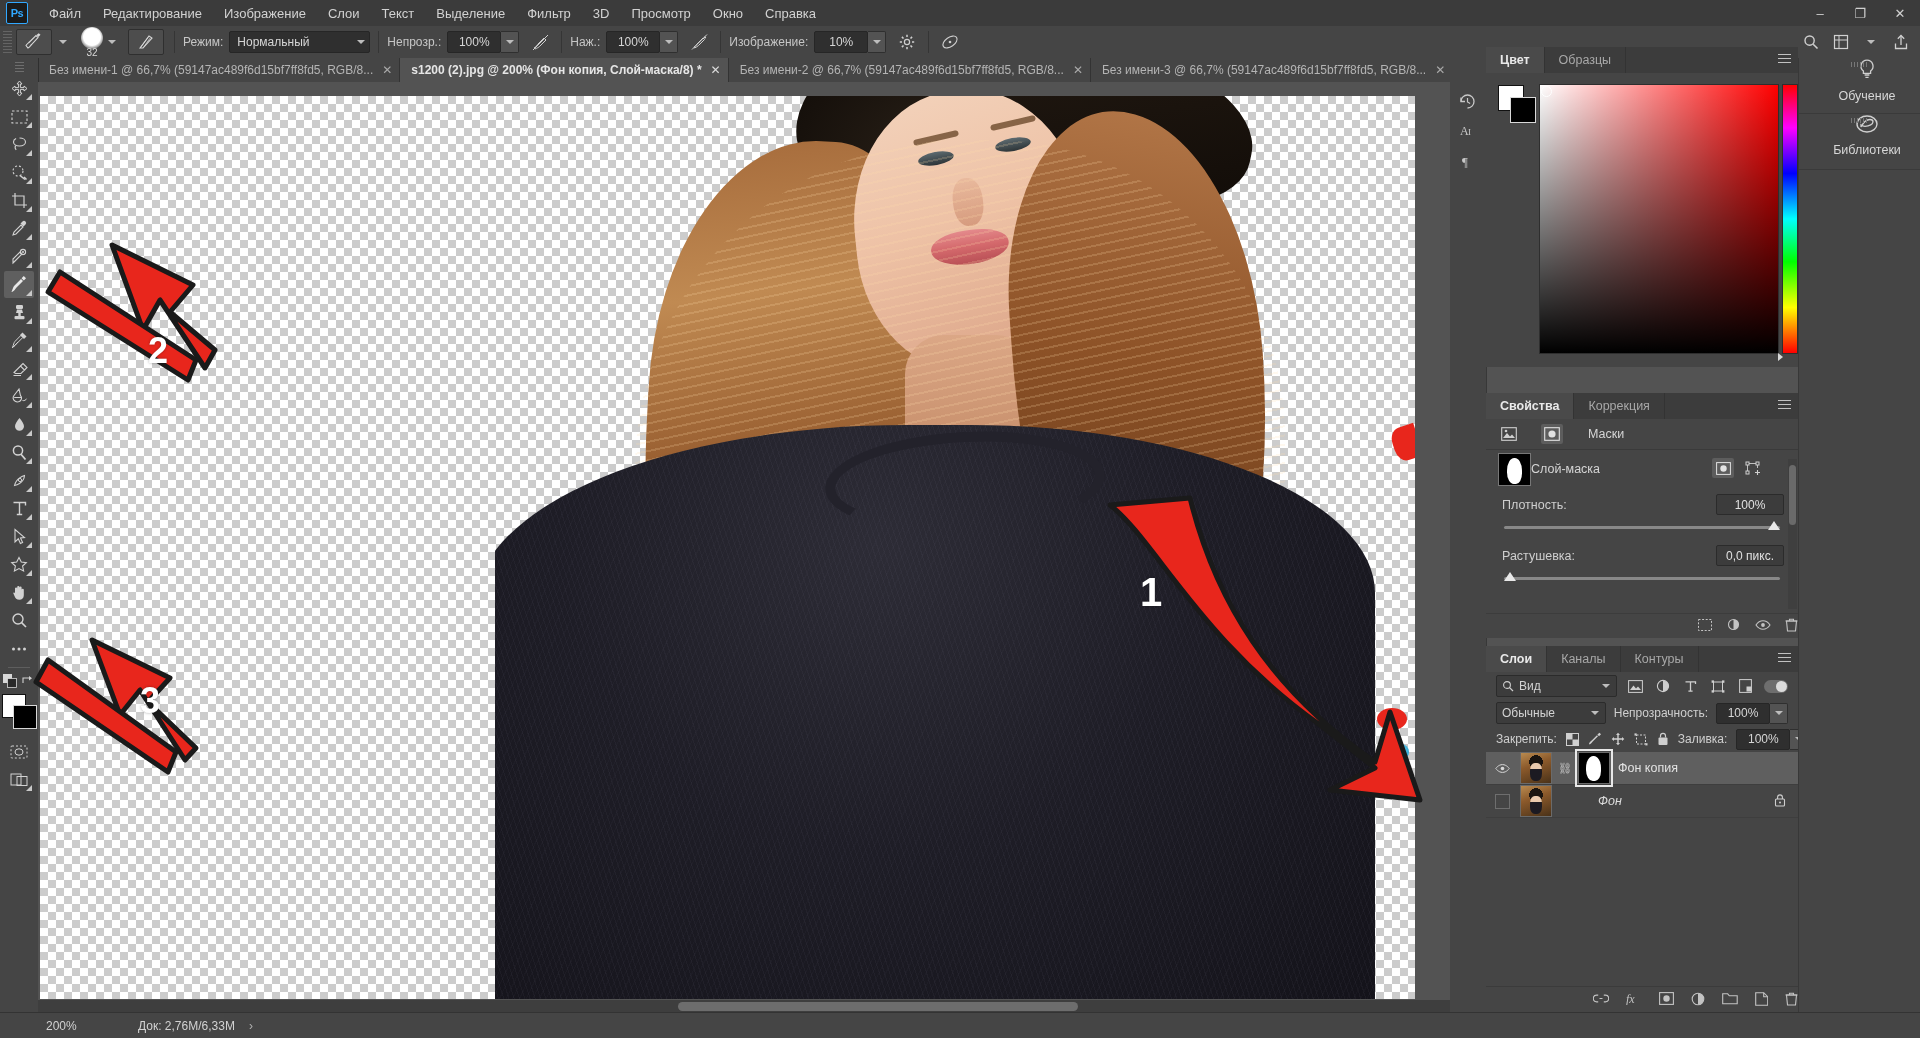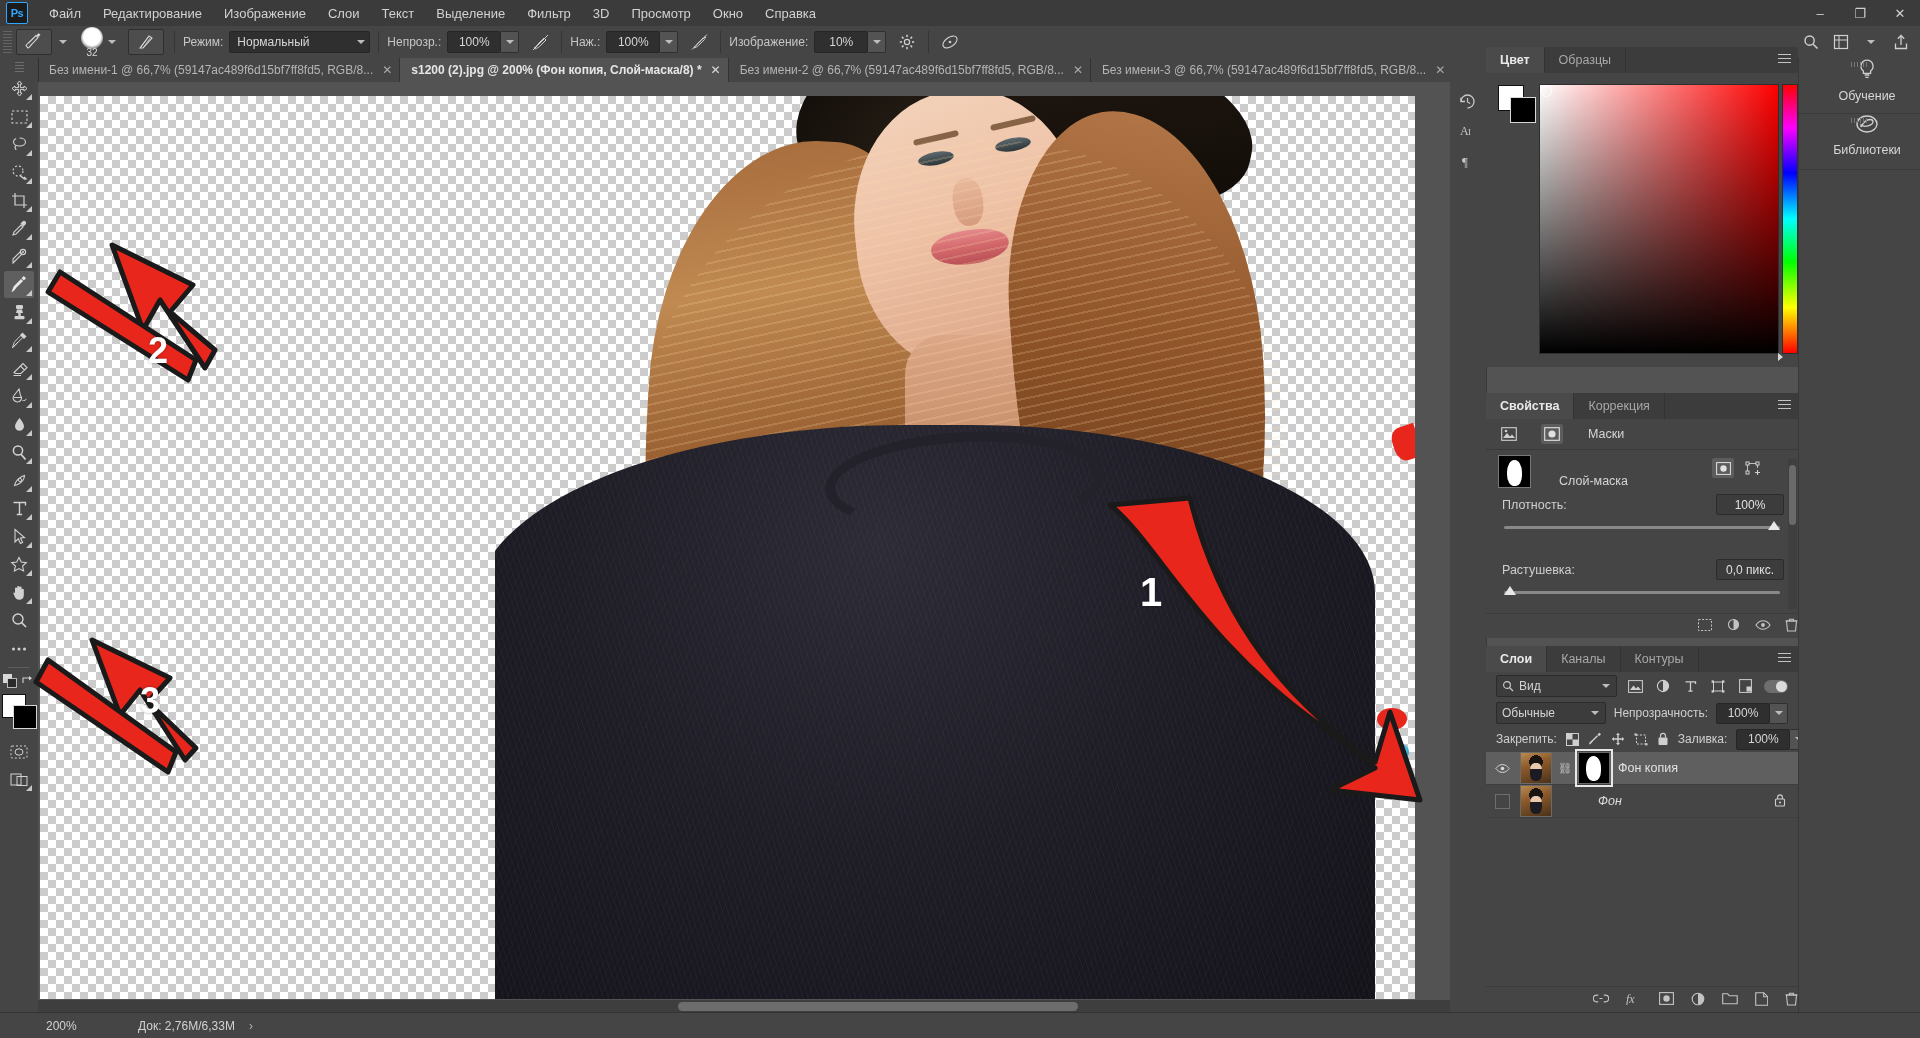--- a/index.html
+++ b/index.html
@@ -253,21 +253,21 @@
   .cp-cursor{position:absolute;left:55px;top:13px;width:9px;height:9px;border:1.5px solid #fff;border-radius:50%;}
 
   
   .proppanel{position:absolute;left:1486px;top:393px;width:312px;height:245px;}
   .pp-body{position:absolute;left:0;top:26px;width:312px;height:219px;background:#454545;}
   .pp-row-ico{display:flex;align-items:center;height:30px;padding-left:12px;gap:21px;
     border-bottom:1px solid #3a3a3a;}
   .ico-box{width:22px;height:20px;display:flex;align-items:center;justify-content:center;border-radius:2px;}
   .ico-box.on{background:#5d5d5d;}
   .pp-masklabel{font-size:12.5px;color:#d5d5d5;margin-left:4px;}
-  .pp-maskrow{display:flex;align-items:flex-end;height:38px;padding:0 12px;gap:28px;position:relative;}
+  .pp-maskrow{display:flex;align-items:center;height:38px;padding:0 12px;gap:0;position:relative;}
   .mask-thumb{width:31px;height:31px;background:#000;border:1px solid #777;position:relative;overflow:hidden;}
   .mask-thumb .blob{position:absolute;left:8px;top:4px;width:15px;height:26px;background:#fff;
     border-radius:48% 48% 40% 45%;}
   .pp-right-ico{position:absolute;right:34px;top:8px;display:flex;gap:8px;align-items:center;}
   .slider-row{padding:6px 14px 0 16px;}
   .slider-top{display:flex;align-items:center;justify-content:space-between;}
   .slider-label{font-size:12.5px;color:#cfcfcf;}
   .slider-val{height:19px;min-width:54px;background:#3c3c3c;border:1px solid #2b2b2b;border-radius:2px;
     display:flex;align-items:center;justify-content:center;font-size:12px;color:#e0e0e0;padding:0 6px;}
   .slider-track{position:relative;height:3px;background:#888;margin:11px 4px 0 2px;border-radius:2px;}
@@ -840,21 +840,21 @@
       <div class="slider-row">
         <div class="slider-top">
           <span class="slider-label">Плотность:</span>
           <span class="slider-val">100%</span>
         </div>
         <div class="slider-track">
           <span class="slider-knob" style="left:calc(100% - 12px)"></span>
         </div>
       </div>
 
-      <div class="slider-row" style="padding-top:30px">
+      <div class="slider-row" style="padding-top:16px">
         <div class="slider-top">
           <span class="slider-label">Растушевка:</span>
           <span class="slider-val">0,0 пикс.</span>
         </div>
         <div class="slider-track">
           <span class="slider-knob" style="left:0"></span>
         </div>
       </div>
 
       <div class="pp-scroll">

